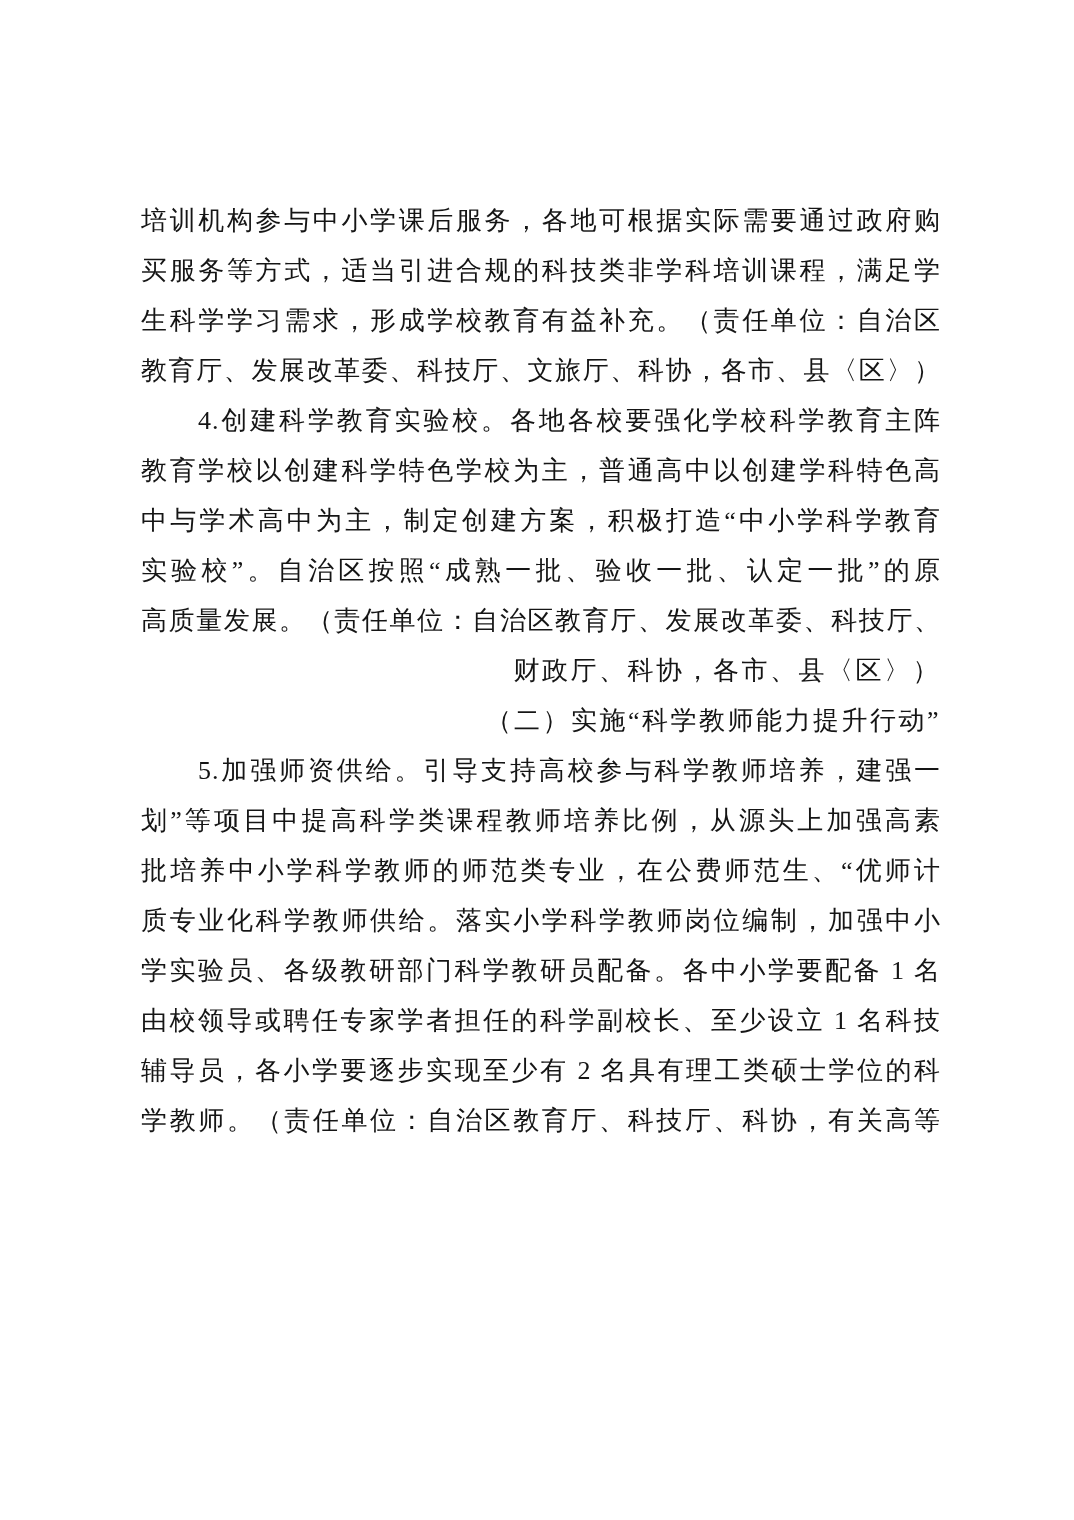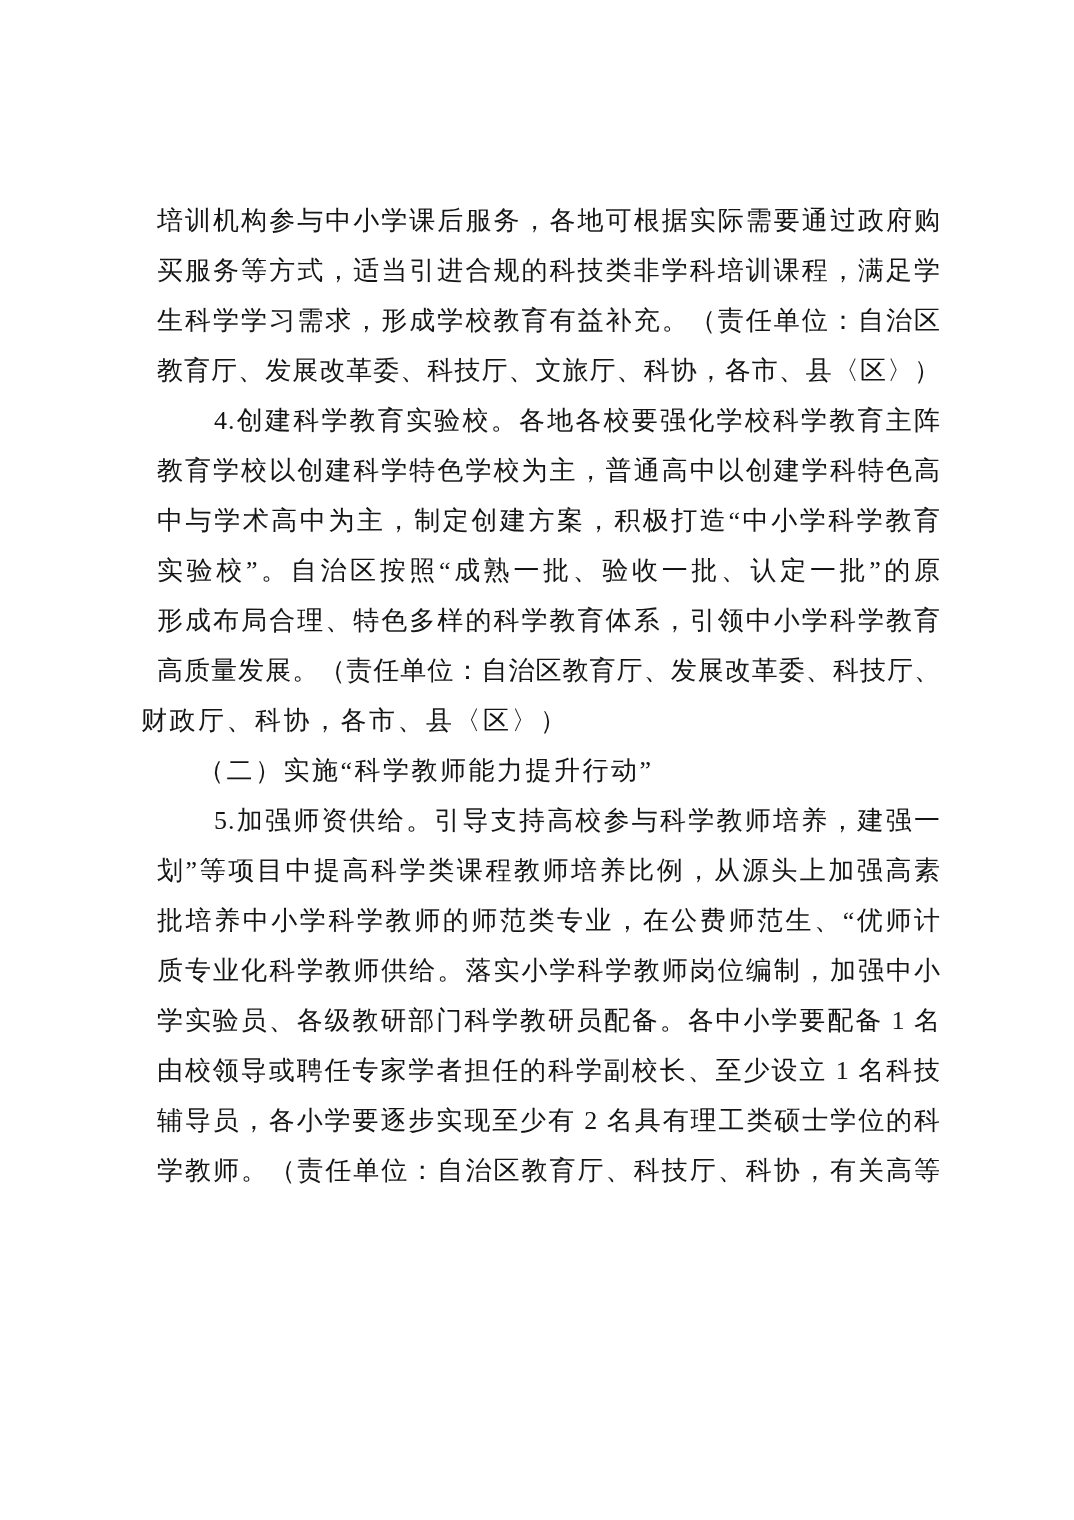--- a/index.html
+++ b/index.html
@@ -16,41 +16,40 @@
   .content {
     position: absolute; left: 141px; top: 196px; width: 800px;
     color: #151515;
   }
   .line {
     height: 50px; line-height: 50px;
     font-size: 26px;
     letter-spacing: 1px;
     white-space: normal;
   }
-  .j { text-align: justify; text-align-last: justify; margin-left: 16px; }
-  .left { text-align: left; letter-spacing: 2.5px; }
+  .j { text-align: justify; text-align-last: justify; }
+  .left { text-align: right; letter-spacing: 2.5px; }
   .ind { text-indent: 57px; }
   .b { font-weight: normal; }
 </style>
 </head>
 <body>
 
 <div class="page">
   <div class="content">
 
     <div class="line j"><span>培训机构参与中小学课后服务，各地可根据实际需要通过政府购</span></div>
     <div class="line j"><span>买服务等方式，适当引进合规的科技类非学科培训课程，满足学</span></div>
     <div class="line j"><span>生科学学习需求，形成学校教育有益补充。（责任单位：自治区</span></div>
     <div class="line j"><span>教育厅、发展改革委、科技厅、文旅厅、科协，各市、县〈区〉）</span></div>
 
     <div class="line j ind"><span class="b">4.创建科学教育实验校。</span><span>各地各校要强化学校科学教育主阵</span></div>
     <div class="line j"><span>教育学校以创建科学特色学校为主，普通高中以创建学科特色高</span></div>
     <div class="line j"><span>中与学术高中为主，制定创建方案，积极打造“中小学科学教育</span></div>
     <div class="line j"><span>实验校”。自治区按照“成熟一批、验收一批、认定一批”的原</span></div>
-    <div class="line j"><span>形成布局合理、特色多样的科学教育体系，引领中小学科学教育</span></div>
     <div class="line j"><span>高质量发展。（责任单位：自治区教育厅、发展改革委、科技厅、</span></div>
     <div class="line left"><span>财政厅、科协，各市、县〈区〉）</span></div>
 
     <div class="line left ind"><span class="b">（二）实施“科学教师能力提升行动”</span></div>
 
     <div class="line j ind"><span class="b">5.加强师资供给。</span><span>引导支持高校参与科学教师培养，建强一</span></div>
     <div class="line j"><span>划”等项目中提高科学类课程教师培养比例，从源头上加强高素</span></div>
     <div class="line j"><span>批培养中小学科学教师的师范类专业，在公费师范生、“优师计</span></div>
     <div class="line j"><span>质专业化科学教师供给。落实小学科学教师岗位编制，加强中小</span></div>
     <div class="line j"><span>学实验员、各级教研部门科学教研员配备。各中小学要配备 1 名</span></div>

